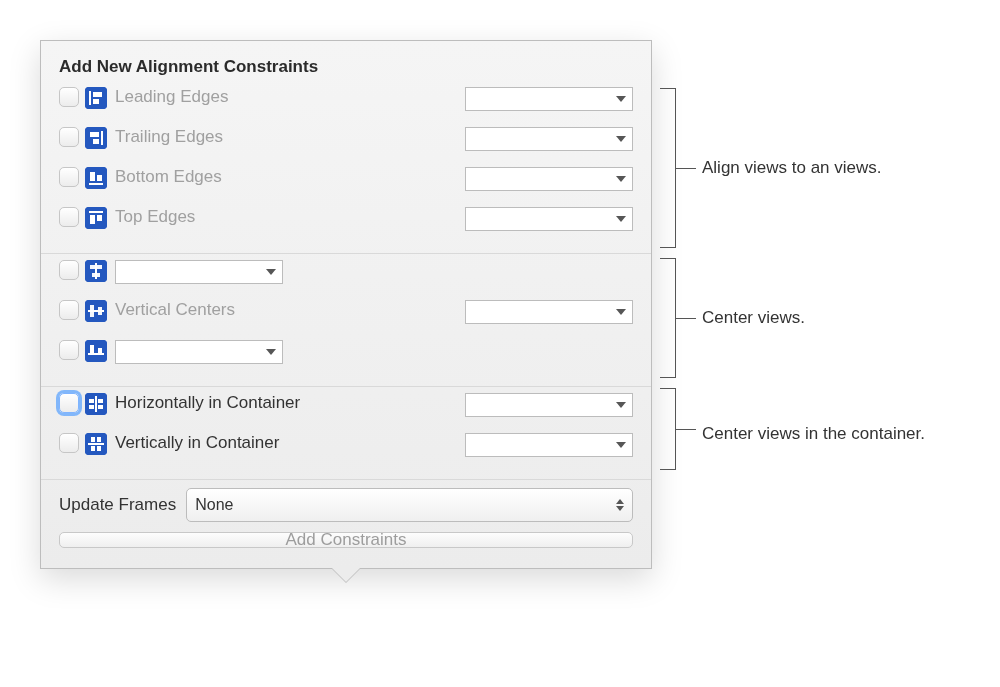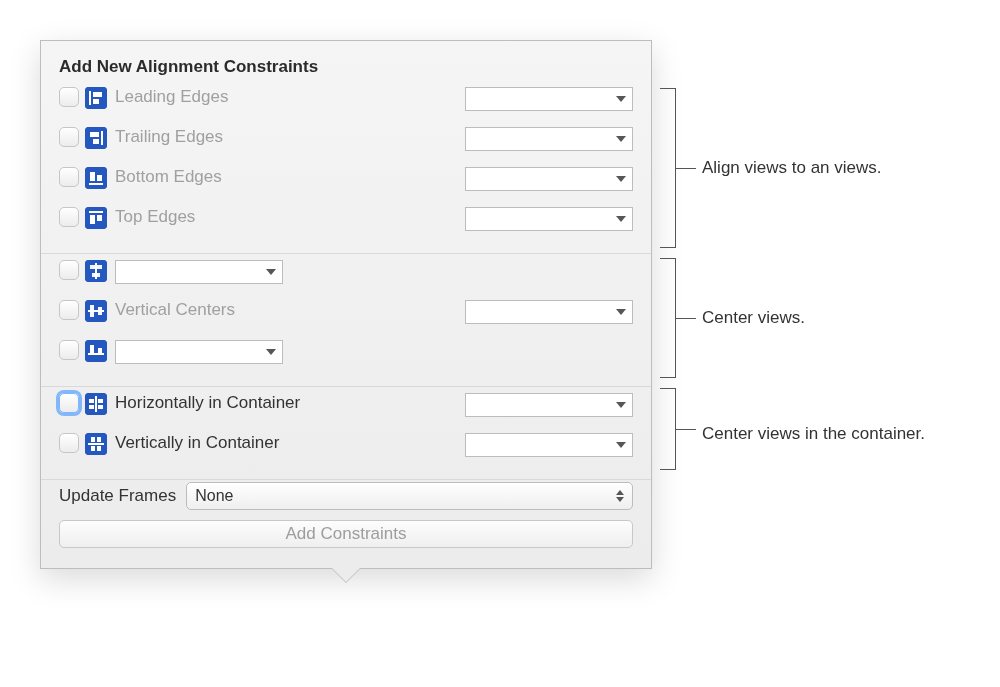--- a/index.html
+++ b/index.html
@@ -91,31 +91,31 @@
   }
   .tri-down {
     width: 0; height: 0;
     border-left: 5px solid transparent;
     border-right: 5px solid transparent;
     border-top: 6px solid #565656;
   }
   .footer-row {
     display: flex;
     align-items: center;
-    padding: 2px 18px 0 18px;
+    padding: 8px 18px 0 18px;
     border-top: 1px solid #d9d9d9;
     gap: 10px;
   }
   .footer-label {
     font-size: 17px;
     color: #333;
   }
   .select {
     flex: 1 1 auto;
-    height: 28px;
+    height: 34px;
     border: 1px solid #bcbcbc;
     border-radius: 5px;
     background: linear-gradient(#ffffff,#efefef);
     display: flex;
     align-items: center;
     justify-content: space-between;
     padding: 0 8px;
     font-size: 16px;
     color: #333;
   }
@@ -129,21 +129,21 @@
     border-bottom: 5px solid #565656;
   }
   .tri-down-sm {
     width: 0; height: 0;
     border-left: 4px solid transparent;
     border-right: 4px solid transparent;
     border-top: 5px solid #565656;
   }
   .add-btn {
     margin: 10px 18px 6px 18px;
-    height: 28px;
+    height: 16px;
     border: 1px solid #c8c8c8;
     border-radius: 5px;
     background: linear-gradient(#fdfdfd,#efefef);
     display: flex;
     align-items: center;
     justify-content: center;
     font-size: 17px;
     color: #9d9d9d;
   }
 

